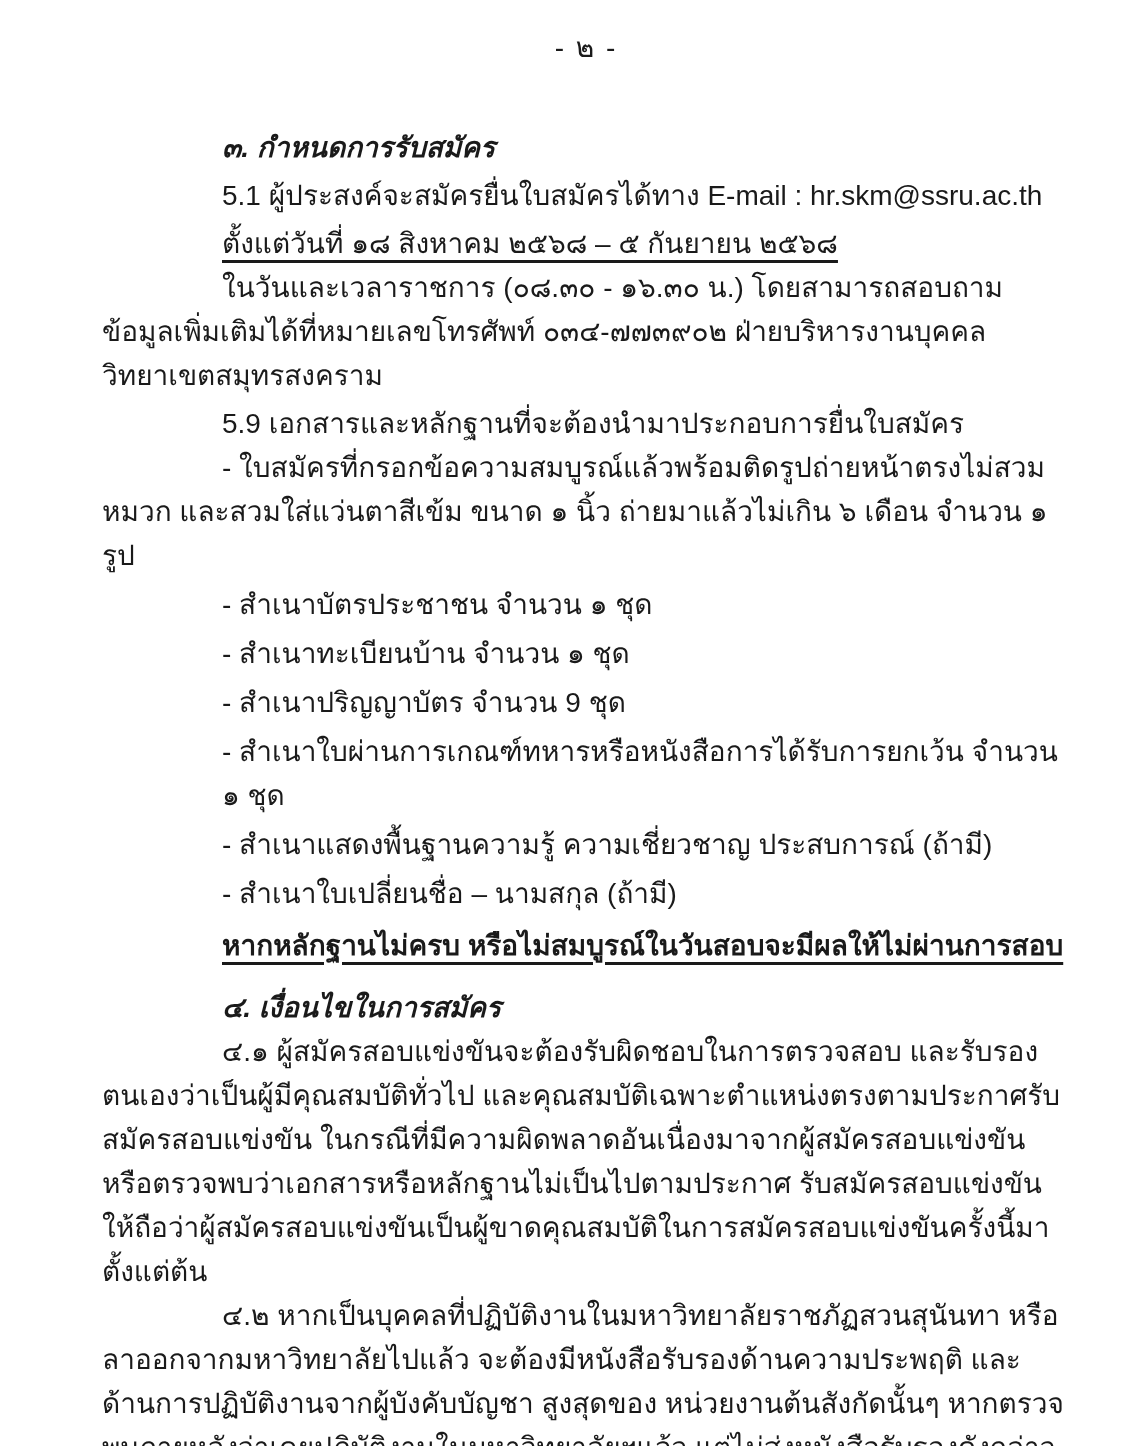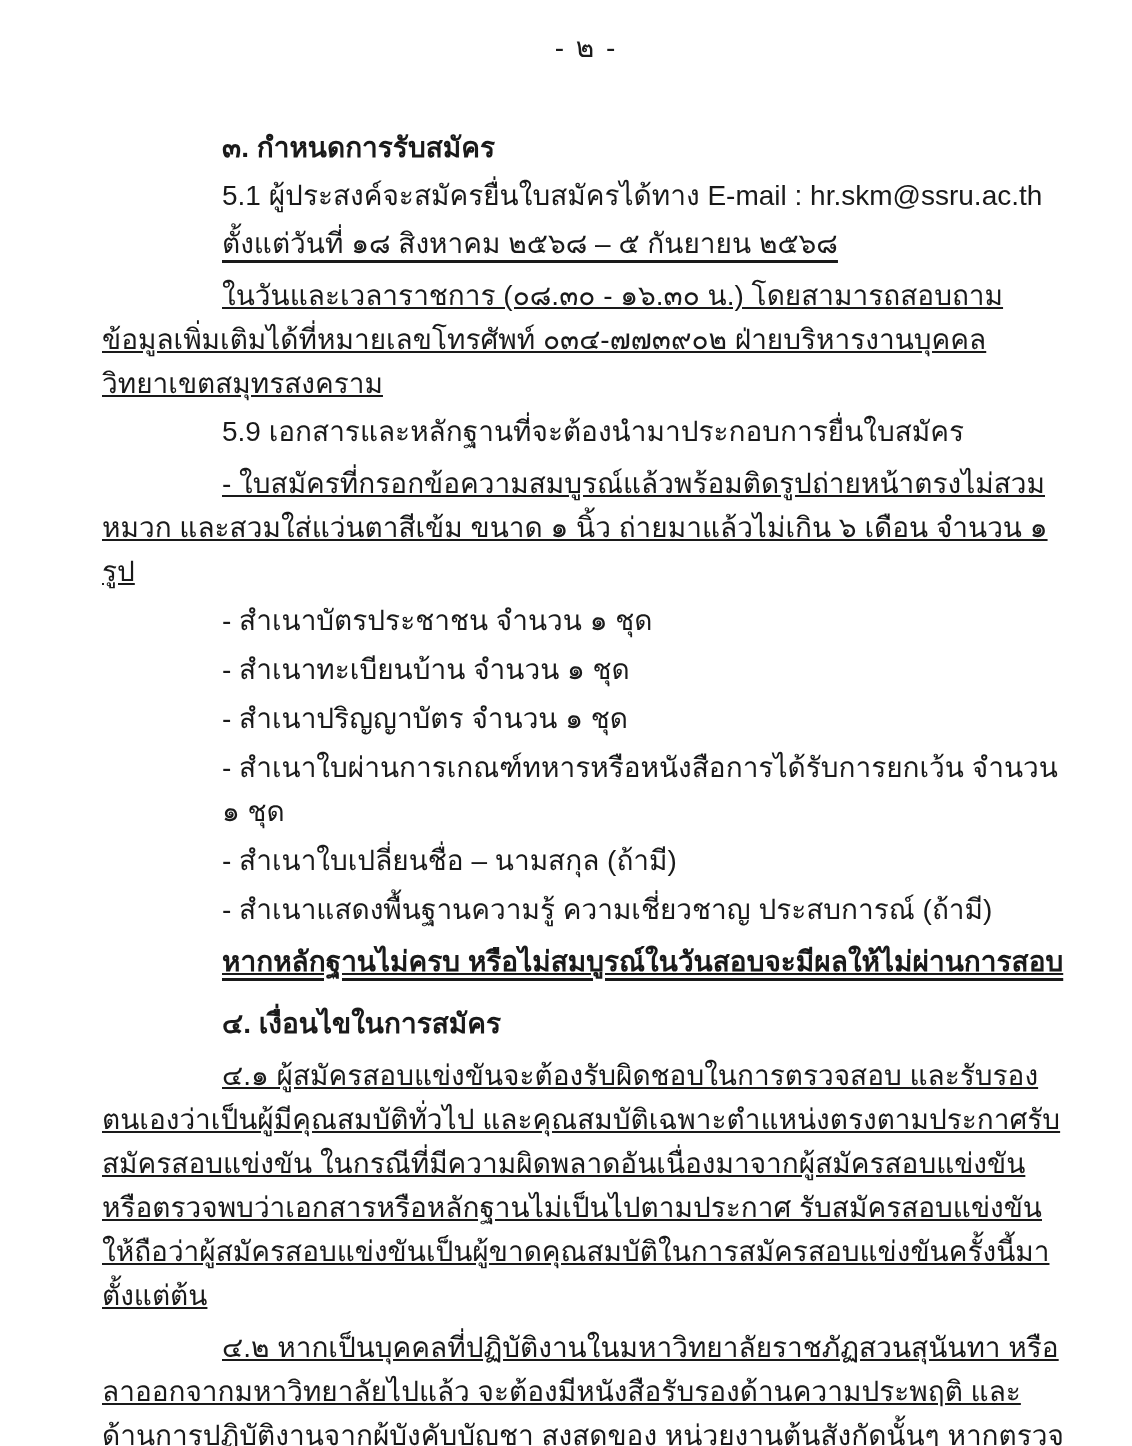--- a/index.html
+++ b/index.html
@@ -29,48 +29,47 @@
   }
   p, h2 {
     margin: 0;
     padding: 0;
     font-size: 28px;
     font-weight: normal;
   }
   .heading {
     font-weight: bold;
     margin-left: 120px;
+    font-style: italic;
   }
   .heading-3 {
     margin-top: 56px;
   }
   .indented-line {
     margin-left: 120px;
     margin-top: 4px;
   }
   .para {
     text-indent: 120px;
-    margin-top: 8px;
+    margin-top: 0;
     text-align: left;
-    text-decoration: underline;
   }
   .doc-item {
     margin-left: 120px;
     margin-top: 5px;
   }
   .underlined {
     text-decoration: underline;
     text-decoration-thickness: 2.5px;
     text-underline-offset: 7px;
   }
   .warning-line {
     font-weight: bold;
     margin-left: 120px;
     margin-top: 8px;
-    text-decoration: underline;
   }
   .warning-line .underlined {
     text-decoration-thickness: 3px;
   }
   .heading-4 {
     margin-top: 18px;
   }
 </style>
 </head>
 <body>
@@ -88,28 +87,28 @@
   <p class="para">ในวันและเวลาราชการ (๐๘.๓๐ - ๑๖.๓๐ น.) โดยสามารถสอบถามข้อมูลเพิ่มเติมได้ที่หมายเลขโทรศัพท์ ๐๓๔-๗๗๓๙๐๒ ฝ่ายบริหารงานบุคคล วิทยาเขตสมุทรสงคราม</p>
 
   <p class="indented-line">5.9 เอกสารและหลักฐานที่จะต้องนำมาประกอบการยื่นใบสมัคร</p>
 
   <p class="para">- ใบสมัครที่กรอกข้อความสมบูรณ์แล้วพร้อมติดรูปถ่ายหน้าตรงไม่สวมหมวก  และสวมใส่แว่นตาสีเข้ม ขนาด ๑ นิ้ว ถ่ายมาแล้วไม่เกิน ๖ เดือน จำนวน ๑ รูป</p>
 
   <p class="doc-item">- สำเนาบัตรประชาชน จำนวน ๑ ชุด</p>
 
   <p class="doc-item">- สำเนาทะเบียนบ้าน จำนวน ๑ ชุด</p>
 
-  <p class="doc-item">- สำเนาปริญญาบัตร จำนวน ๑ ชุด</p>
+  <p class="doc-item">- สำเนาปริญญาบัตร จำนวน 9 ชุด</p>
 
 
   <p class="doc-item">- สำเนาใบผ่านการเกณฑ์ทหารหรือหนังสือการได้รับการยกเว้น จำนวน ๑ ชุด</p>
 
+  <p class="doc-item">- สำเนาแสดงพื้นฐานความรู้ ความเชี่ยวชาญ ประสบการณ์ (ถ้ามี)</p>
+
   <p class="doc-item">- สำเนาใบเปลี่ยนชื่อ – นามสกุล (ถ้ามี)</p>
-
-  <p class="doc-item">- สำเนาแสดงพื้นฐานความรู้ ความเชี่ยวชาญ ประสบการณ์ (ถ้ามี)</p>
 
   <p class="warning-line"><span class="underlined">หากหลักฐานไม่ครบ หรือไม่สมบูรณ์ในวันสอบจะมีผลให้ไม่ผ่านการสอบ</span></p>
 
   <h2 class="heading heading-4">๔. เงื่อนไขในการสมัคร</h2>
 
   <p class="para">๔.๑ ผู้สมัครสอบแข่งขันจะต้องรับผิดชอบในการตรวจสอบ  และรับรองตนเองว่าเป็นผู้มีคุณสมบัติทั่วไป และคุณสมบัติเฉพาะตำแหน่งตรงตามประกาศรับสมัครสอบแข่งขัน ในกรณีที่มีความผิดพลาดอันเนื่องมาจากผู้สมัครสอบแข่งขันหรือตรวจพบว่าเอกสารหรือหลักฐานไม่เป็นไปตามประกาศ  รับสมัครสอบแข่งขัน  ให้ถือว่าผู้สมัครสอบแข่งขันเป็นผู้ขาดคุณสมบัติในการสมัครสอบแข่งขันครั้งนี้มาตั้งแต่ต้น</p>
 
   <p class="para">๔.๒ หากเป็นบุคคลที่ปฏิบัติงานในมหาวิทยาลัยราชภัฏสวนสุนันทา  หรือลาออกจากมหาวิทยาลัยไปแล้ว  จะต้องมีหนังสือรับรองด้านความประพฤติ และด้านการปฏิบัติงานจากผู้บังคับบัญชา สูงสุดของ หน่วยงานต้นสังกัดนั้นๆ หากตรวจพบภายหลังว่าเคยปฏิบัติงานในมหาวิทยาลัยฯแล้ว แต่ไม่ส่งหนังสือรับรองดังกล่าว มหาวิทยาลัยฯ สามารถเลิกสัญญาจ้างได้ทันที โดยผู้สมัครไม่มีสิทธิคัดค้านใด ๆ ทั้งสิ้น</p>
 
 </div>

